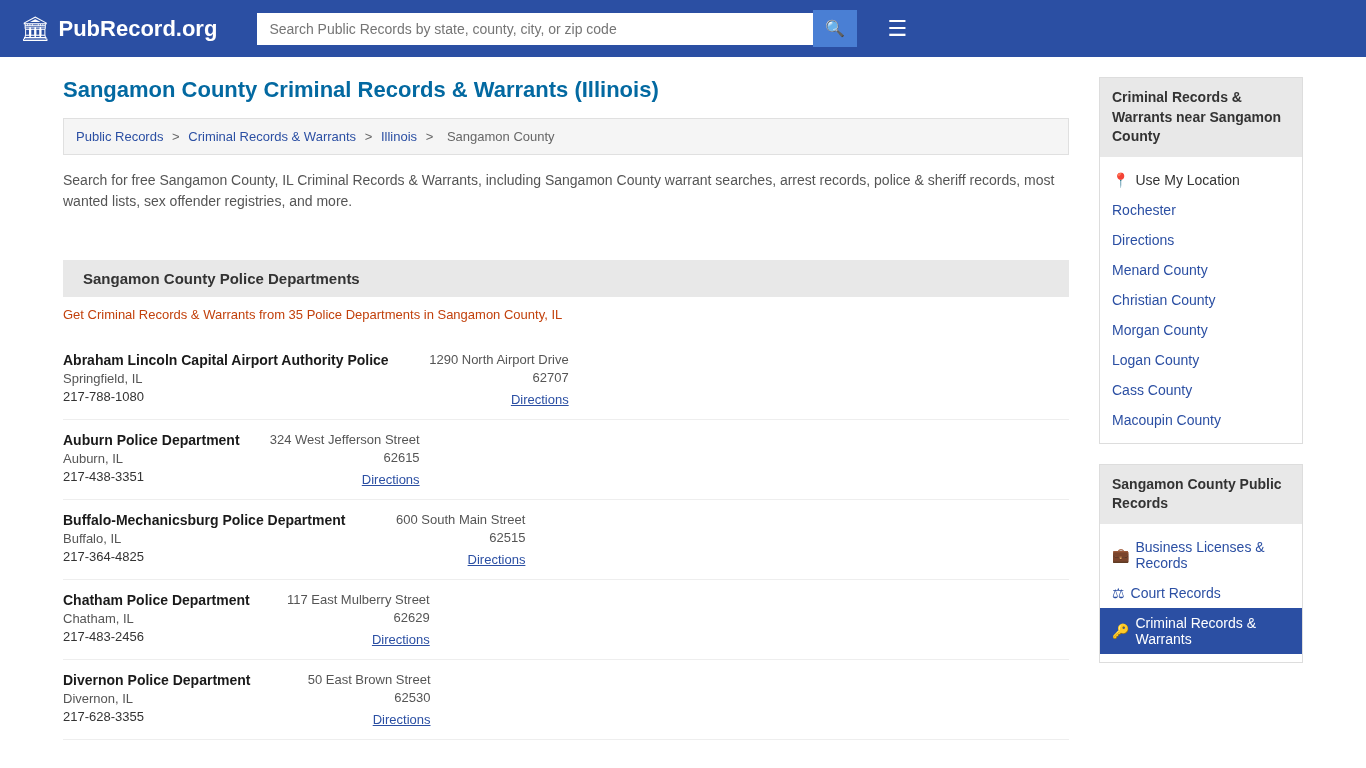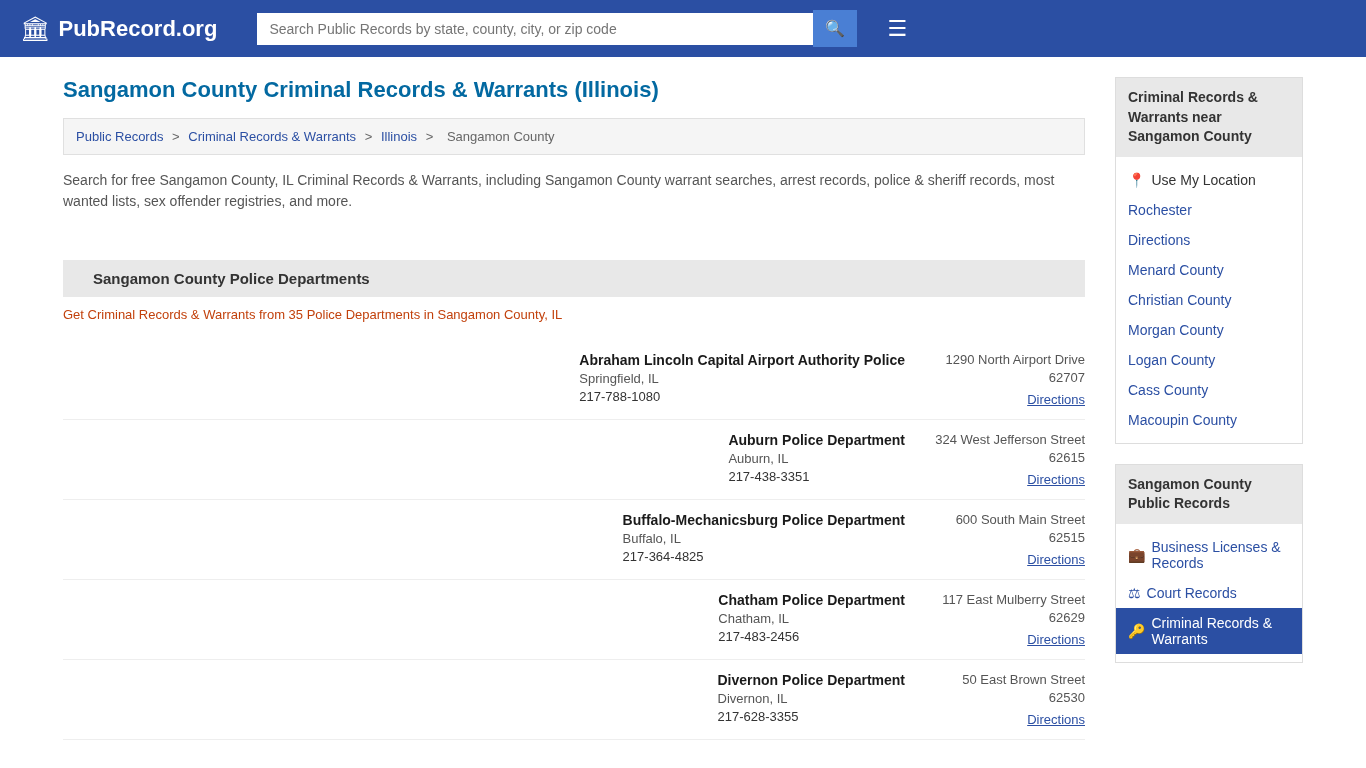--- a/index.html
+++ b/index.html
@@ -65,21 +65,21 @@
       max-width: 1300px;
       margin: 0 auto;
       padding: 20px 30px;
       display: flex;
       gap: 30px;
     }
     .main-content {
       flex: 1;
     }
     .sidebar {
-      width: 188px;
+      width: 204px;
       flex-shrink: 0;
     }
 
     
     .page-title {
       font-size: 22px;
       font-weight: bold;
       color: #0369a1;
       margin-bottom: 15px;
     }
@@ -99,36 +99,36 @@
       margin: 0 5px;
     }
     .description {
       font-size: 14px;
       color: #555;
       line-height: 1.5;
       margin-bottom: 20px;
     }
     .section-header {
       background: #e8e8e8;
-      padding: 10px 30px;
+      padding: 10px 20px;
       font-weight: bold;
       font-size: 15px;
       margin-bottom: 10px;
       margin-top: 48px;
     }
     .section-sub {
       font-size: 13px;
       color: #c2410c;
       margin-bottom: 18px;
     }
 
     
     .dept-item {
       display: flex;
-      justify-content: flex-end;
+      justify-content: flex-start;
       padding: 12px 0;
       border-bottom: 1px solid #eee;
     }
     .dept-left {}
     .dept-name {
       font-weight: bold;
       font-size: 14px;
       color: #1a1a1a;
     }
     .dept-city {

